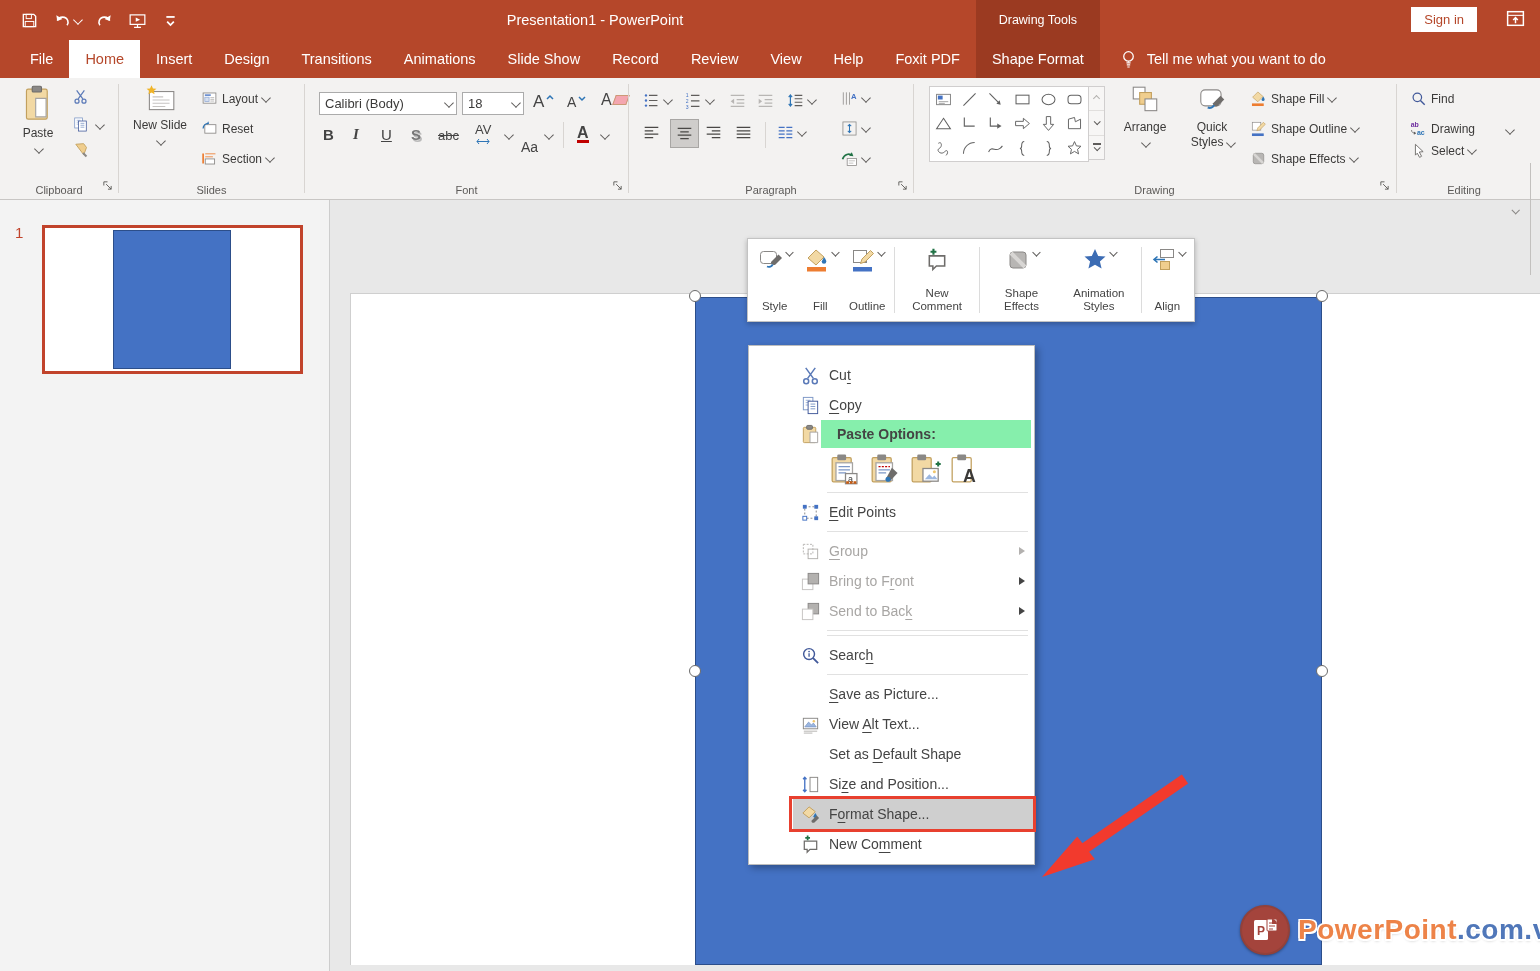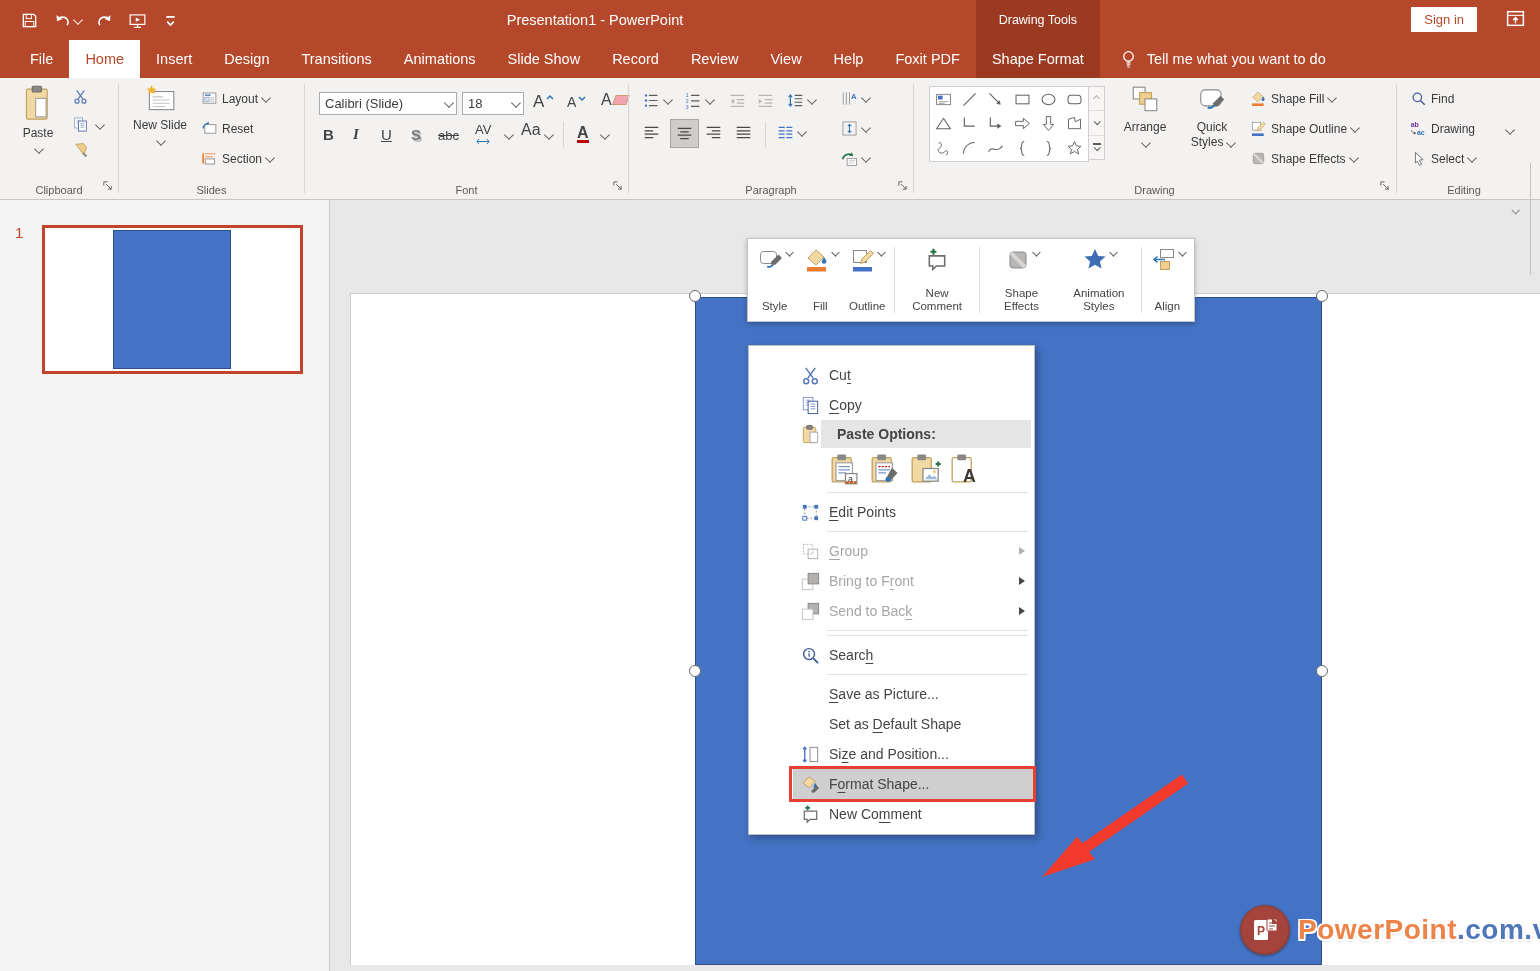--- a/index.html
+++ b/index.html
@@ -75,21 +75,21 @@
          box-shadow:3px 3px 7px rgba(0,0,0,.3);z-index:6;box-sizing:border-box;padding:6px 0 5px;}
   #cm-search{display:block;width:275px;height:27px;margin:0 auto;border:1px solid #ABABAB;box-sizing:border-box;
              font-size:13px;color:#767574;padding:0 8px;font-family:"Liberation Sans",sans-serif;outline:none;}
   .cm-item{height:30px;display:flex;align-items:center;font-size:14px;color:#444;position:relative;}
   .cm-ico{width:21px;height:21px;margin:0 0 0 7px;flex:none;}
   .cm-ico svg{width:21px;height:21px;display:block;}
   .cm-txt{margin-left:8px;white-space:nowrap;}
   .cm-item u{text-underline-offset:2.5px;text-decoration-thickness:1px;}
   .cm-item.disabled{color:#A8A6A4;}
   .cm-header{font-weight:bold;height:28px;}
-  .cm-header .hl{background:#e5e5e5;align-self:stretch;display:flex;align-items:center;flex:1;margin-right:3px;padding-left:8px;text-align:center;}
+  .cm-header .hl{background:#86efac;align-self:stretch;display:flex;align-items:center;flex:1;margin-right:3px;padding-left:8px;text-align:center;}
   .cm-sep{height:1px;background:#E1E1E1;margin:4px 6px 4px 34px;}
   .cm-sub{margin-left:auto;margin-right:9px;width:0;height:0;border-top:4.5px solid transparent;border-bottom:4.5px solid transparent;border-left:6px solid #444;}
   .cm-sub.gray{border-left-color:#B3B1AF;}
   .cm-paste{height:40px;display:flex;align-items:center;gap:7px;padding-left:36px;}
   .cm-paste .pi{width:33px;height:33px;}
   .cm-paste svg{width:33px;height:33px;display:block;}
   .cm-item.hlrow{background:#CFCFCF;}
   .redbox{position:absolute;left:-4px;right:-2px;top:-3px;bottom:-3px;border:3px solid #E8402F;pointer-events:none;}
   
   #arrow{position:absolute;left:1020px;top:755px;z-index:7;}
@@ -254,21 +254,21 @@
           </svg>
         <span>Section</span>
           <span class="chv"></span>
       </div>
       <div class="grp-label">Slides</div>
     </div>
     <div class="vsep" style="left:304px"></div>
 
     <div class="grp" style="left:305px;width:323px">
       <div class="combo" style="left:14px;top:14px;width:138px">
-        <span>Calibri (Slide)</span>
+        <span>Calibri (Body)</span>
           <span class="chv"></span>
       </div>
       <div class="combo" style="left:157px;top:14px;width:62px">
         <span>18</span>
           <span class="chv"></span>
       </div>
       <div class="fbtn" style="left:228px;top:14px">
           <span style="font-size:17px">A</span>
           <svg width="8" height="8" viewBox="0 0 8 8" style="margin-bottom:10px">
             <path d="M1 5l3-3 3 3" fill="none" stroke="#2E75B6" stroke-width="1.5"></path>
@@ -299,21 +299,21 @@
       <div class="fbtn strike" style="left:133px;top:50px">
           <span>abc</span>
         </div>
       <div class="fbtn" style="left:170px;top:46px;flex-direction:column;align-items:center;font-size:13px;line-height:12px">
         <span>AV</span>
         <svg width="14" height="7" viewBox="0 0 14 7">
             <path d="M1 3.5h12M3 1L1 3.5 3 6M11 1l2 2.5L11 6" fill="none" stroke="#2E75B6"></path>
           </svg>
       </div>
       <span class="chv" style="position:absolute;left:200px;top:54px"></span>
-      <div class="fbtn" style="left:216px;top:43px;font-size:16px">
+      <div class="fbtn" style="left:216px;top:61px;font-size:14px">
           <span>Aa</span>
         </div>
       <span class="chv" style="position:absolute;left:240px;top:54px"></span>
       <div style="position:absolute;left:258px;top:44px;width:1px;height:26px;background:#D8D5D2"></div>
       <div class="fbtn redbar" style="left:272px;top:47px;font-size:16px">
           <span>A</span>
         </div>
       <span class="chv" style="position:absolute;left:296px;top:54px"></span>
       <div class="grp-label">Font</div>
       <span class="launcher"><svg viewBox="0 0 12 12">
@@ -589,21 +589,21 @@
       <div class="sbtn" style="left:12px;top:42px">
         <svg viewBox="0 0 22 22">
             <text x="1" y="9" font-size="9" fill="#7030A0" font-weight="bold">ab</text>
             <text x="9" y="20" font-size="9" fill="#2E75B6" font-weight="bold">ac</text>
             <path d="M2 13c0 3 2 4 5 4" fill="none" stroke="#5F5D5B"></path>
             <path d="M5 15l3 2-3 2z" fill="#5F5D5B"></path>
           </svg>
         <span>Drawing</span>
       </div>
       <span class="chv" style="position:absolute;left:108px;top:49px"></span>
-      <div class="sbtn" style="left:12px;top:72px">
+      <div class="sbtn" style="left:12px;top:64px">
         <svg viewBox="0 0 22 22">
             <path d="M7 3l10 9.5-5 .5 3 5.5-2.6 1.4-3-5.4L7 17z" fill="#fff" stroke="#6E6C6A" stroke-width="1.2"></path>
           </svg>
         <span>Select</span>
           <span class="chv"></span>
       </div>
       <div class="grp-label">Editing</div>
     </div>
 
     <div id="ribbon-right-line"></div>
@@ -836,20 +836,31 @@
             </svg>
           </span>
           <span class="cm-txt">Searc<u>h</u></span>
         </div>
         <div class="cm-sep"></div>
         <div class="cm-item">
           <span class="cm-ico"></span>
           <span class="cm-txt"><u>S</u>ave as Picture...</span>
         </div>
         <div class="cm-item">
+          <span class="cm-ico">
+            <svg viewBox="0 0 22 22">
+              <rect x="3.5" y="4.5" width="15" height="11" fill="#fff" stroke="#8A8886"></rect>
+              <path d="M5 13.5l4-5 3 3 2-2 3 4z" fill="#9CB7E0" stroke="#7C97C6" stroke-width=".8"></path>
+              <circle cx="14.5" cy="7.5" r="1.3" fill="#F0C66C"></circle>
+              <path d="M4 18h14M4 20h9" stroke="#B3B1AF"></path>
+            </svg>
+          </span>
+          <span class="cm-txt">View <u>A</u>lt Text...</span>
+        </div>
+        <div class="cm-item">
           <span class="cm-ico"></span>
           <span class="cm-txt">Set as <u>D</u>efault Shape</span>
         </div>
         <div class="cm-item">
           <span class="cm-ico">
             <svg viewBox="0 0 22 22">
               <path d="M5 3.5v15M3.2 5.5L5 3.5l1.8 2M3.2 16.5L5 18.5l1.8-2" fill="none" stroke="#4472C4" stroke-width="1.4"></path>
               <rect x="10.5" y="3.5" width="8" height="15" fill="none" stroke="#8A8886"></rect>
             </svg>
           </span>

